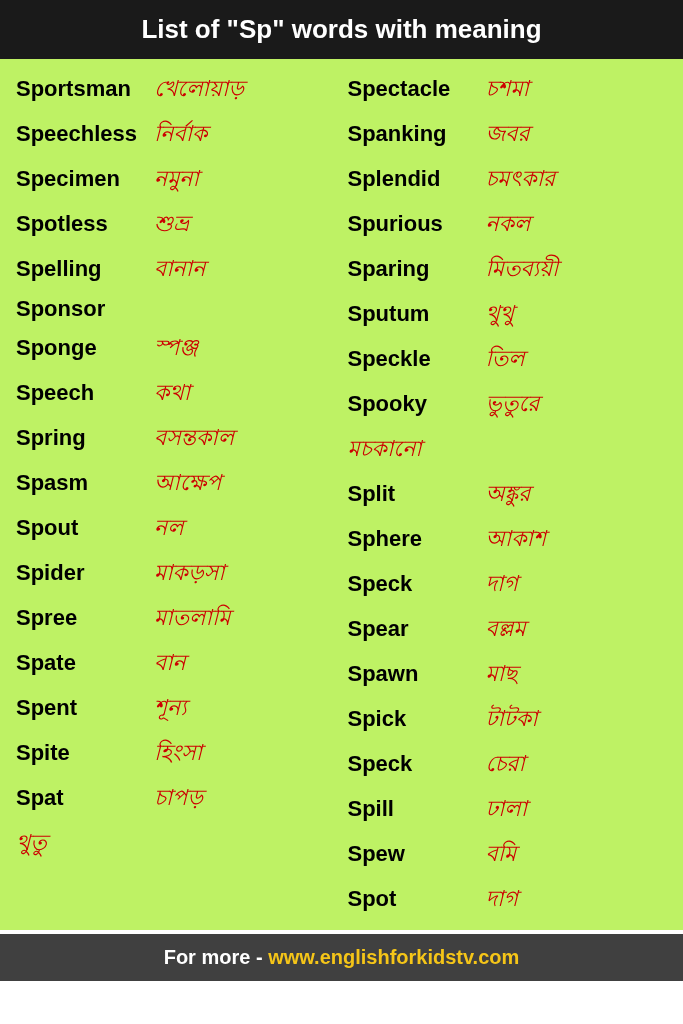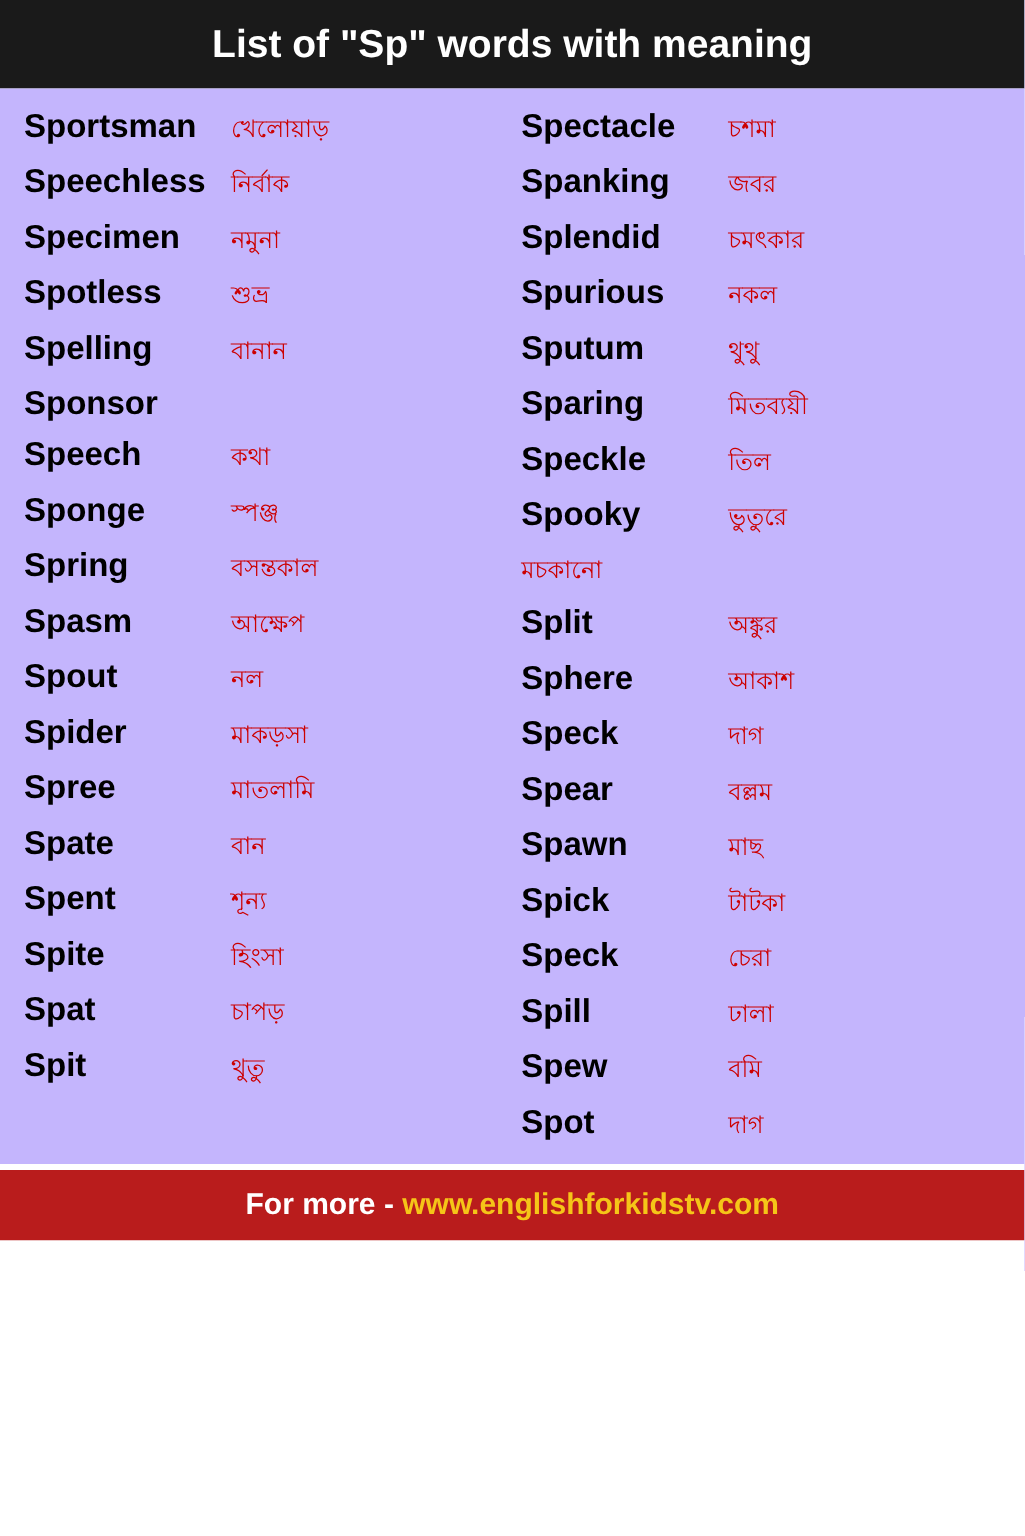--- a/index.html
+++ b/index.html
@@ -11,46 +11,47 @@
     .header {
       background: #1a1a1a;
       color: #ffffff;
       text-align: center;
       padding: 14px 10px;
       font-size: 26px;
       font-weight: bold;
     }
     .content {
       padding: 8px 10px;
-      background: #c4b5fd;
+      background: #bef264;
     }
     .word-grid {
       display: grid;
       grid-template-columns: 1fr 1fr;
       gap: 0;
     }
     .word-row {
       display: flex;
       align-items: baseline;
       padding: 4px 6px;
       gap: 8px;
     }
     .english-word {
       font-weight: bold;
       font-size: 22px;
       color: #000000;
       min-width: 130px;
       flex-shrink: 0;
     }
     .bengali-word {
-      font-size: 16px;
+      font-size: 22px;
       color: #cc0000;
+      font-style: italic;
     }
     .footer {
-      background: #b91c1c;
+      background: #404040;
       color: #f5c518;
       text-align: center;
       padding: 12px 10px;
       font-size: 20px;
       font-weight: bold;
       margin-top: 4px;
     }
     .footer span {
       color: #ffffff;
     }
@@ -84,28 +85,28 @@
       <span class="bengali-word">শুভ্র</span>
     </div>
         <div class="word-row">
       <span class="english-word">Spelling</span>
       <span class="bengali-word">বানান</span>
     </div>
         <div class="word-row">
       <span class="english-word">Sponsor</span>
     </div>
         <div class="word-row">
+      <span class="english-word">Sponge</span>
+      <span class="bengali-word">স্পঞ্জ</span>
+    </div>
+        <div class="word-row">
       <span class="english-word">Speech</span>
       <span class="bengali-word">কথা</span>
     </div>
         <div class="word-row">
-      <span class="english-word">Sponge</span>
-      <span class="bengali-word">স্পঞ্জ</span>
-    </div>
-        <div class="word-row">
       <span class="english-word">Spring</span>
       <span class="bengali-word">বসন্তকাল</span>
     </div>
         <div class="word-row">
       <span class="english-word">Spasm</span>
       <span class="bengali-word">আক্ষেপ</span>
     </div>
         <div class="word-row">
       <span class="english-word">Spout</span>
       <span class="bengali-word">নল</span>
@@ -128,21 +129,20 @@
     </div>
         <div class="word-row">
       <span class="english-word">Spite</span>
       <span class="bengali-word">হিংসা</span>
     </div>
         <div class="word-row">
       <span class="english-word">Spat</span>
       <span class="bengali-word">চাপড়</span>
     </div>
         <div class="word-row">
-      <span class="english-word">Spit</span>
       <span class="bengali-word">থুতু</span>
     </div>
       </div>
     <div id="right-col">
         <div class="word-row">
       <span class="english-word">Spectacle</span>
       <span class="bengali-word">চশমা</span>
     </div>
         <div class="word-row">
       <span class="english-word">Spanking</span>
@@ -150,26 +150,26 @@
     </div>
         <div class="word-row">
       <span class="english-word">Splendid</span>
       <span class="bengali-word">চমৎকার</span>
     </div>
         <div class="word-row">
       <span class="english-word">Spurious</span>
       <span class="bengali-word">নকল</span>
     </div>
         <div class="word-row">
+      <span class="english-word">Sparing</span>
+      <span class="bengali-word">মিতব্যয়ী</span>
+    </div>
+        <div class="word-row">
       <span class="english-word">Sputum</span>
       <span class="bengali-word">থুথু</span>
-    </div>
-        <div class="word-row">
-      <span class="english-word">Sparing</span>
-      <span class="bengali-word">মিতব্যয়ী</span>
     </div>
         <div class="word-row">
       <span class="english-word">Speckle</span>
       <span class="bengali-word">তিল</span>
     </div>
         <div class="word-row">
       <span class="english-word">Spooky</span>
       <span class="bengali-word">ভুতুরে</span>
     </div>
         <div class="word-row">

